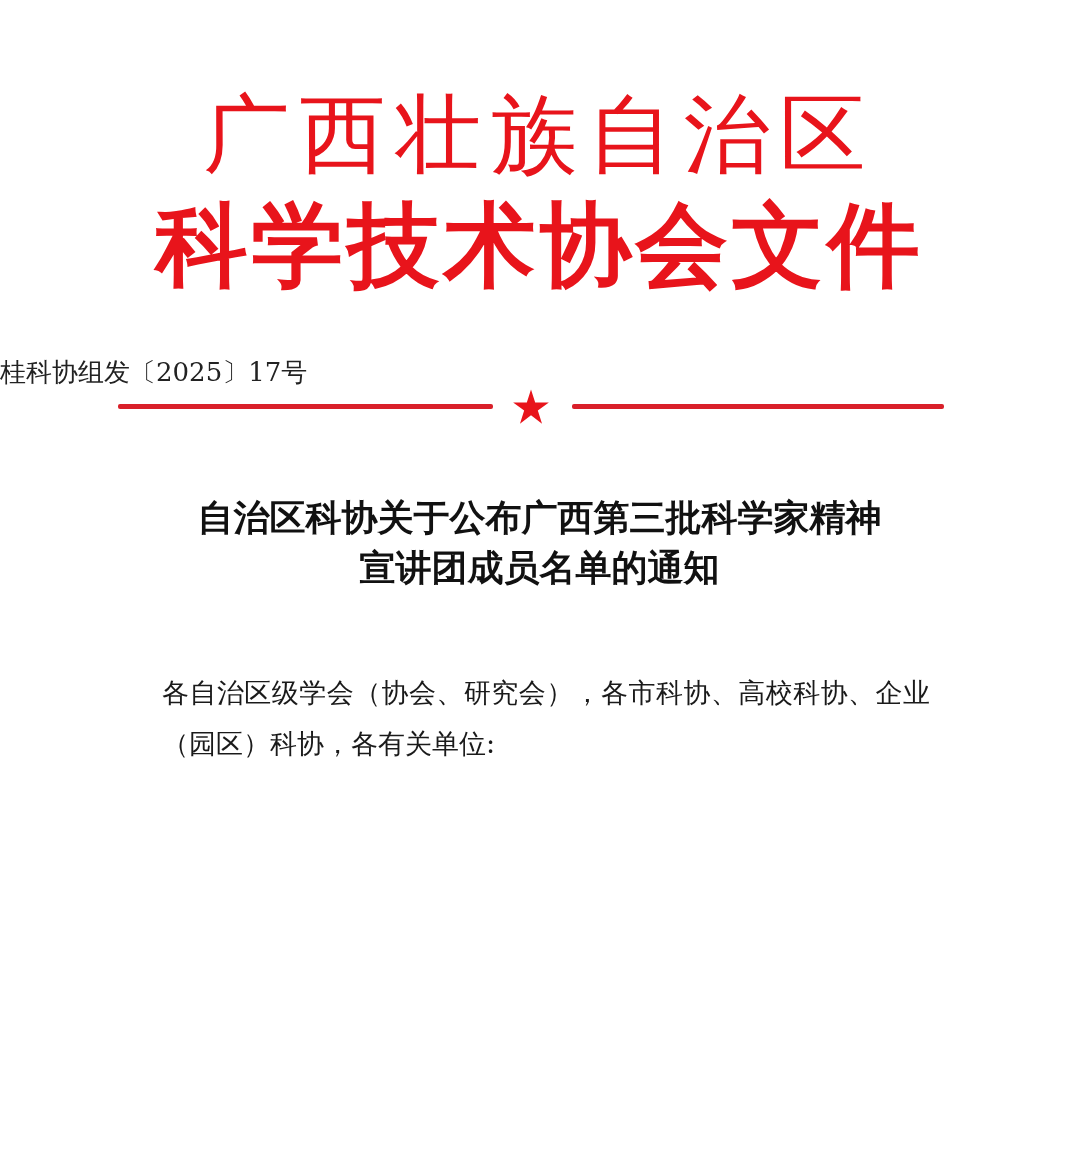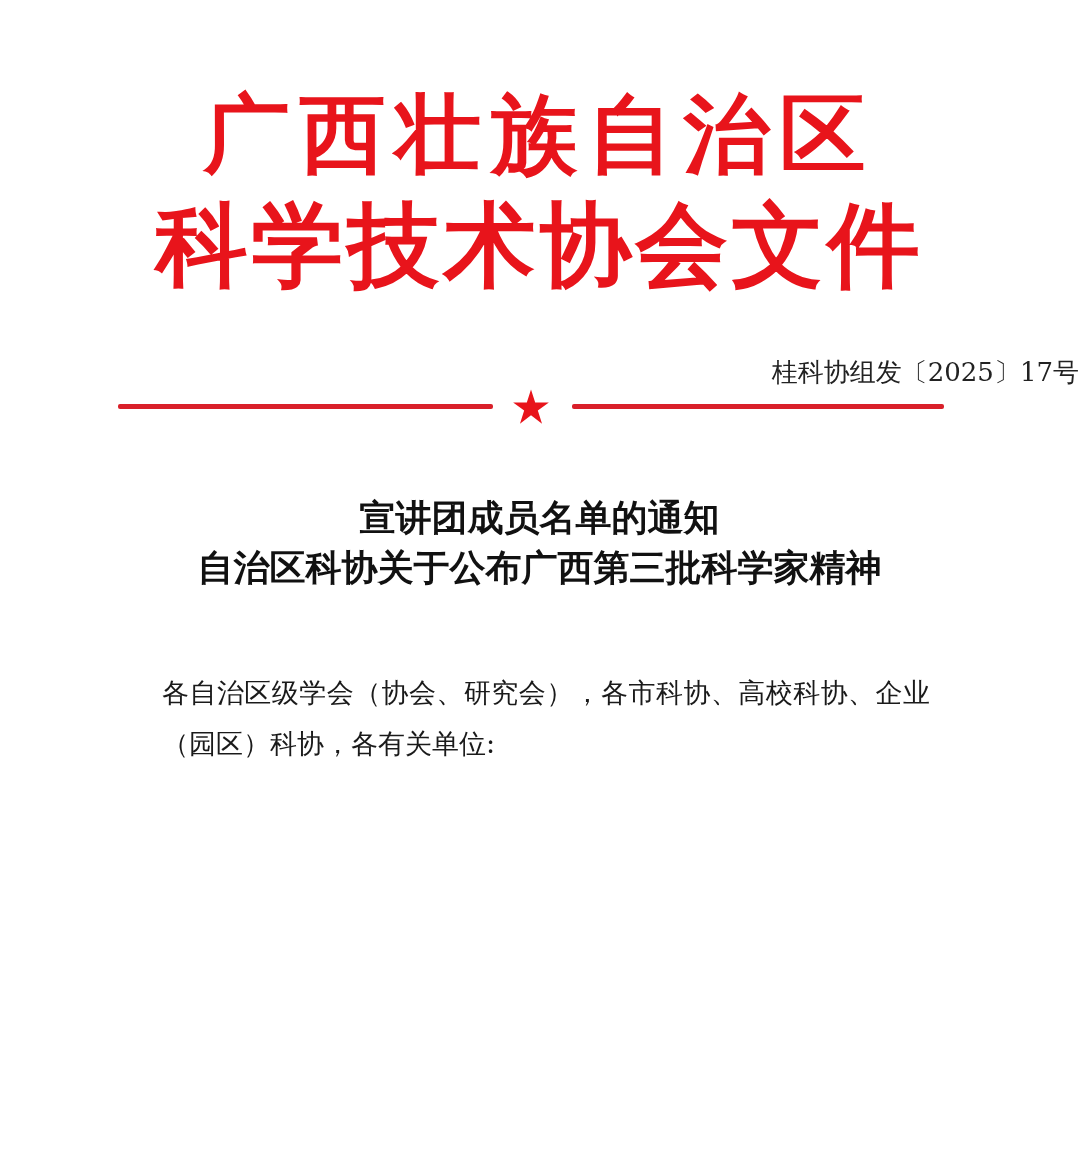--- a/index.html
+++ b/index.html
@@ -1,19 +1,19 @@
 <!DOCTYPE html>
 <html><head>
 <meta charset="utf-8">
 <style>
   html, body { margin: 0; padding: 0; background: #ffffff; }
   body { width: 1079px; height: 1170px; position: relative; overflow: hidden; font-family: "DejaVu Serif", "Liberation Serif", serif; color: #111; }
-  .masthead-1 { position: absolute; left: 0; width: 1079px; top: 84px; text-align: center; color: #e8141b; font-size: 86px; font-weight: bold; letter-spacing: 10px; line-height: 100px; }
+  .masthead-1 { position: absolute; left: 0; width: 1079px; top: 84px; text-align: center; color: #e8141b; font-size: 86px; font-weight: normal; letter-spacing: 10px; line-height: 100px; }
   .masthead-2 { position: absolute; left: 0; width: 1079px; top: 190px; text-align: center; color: #e8141b; font-size: 92px; font-weight: bold; letter-spacing: 4px; line-height: 110px; }
-  .docno { position: absolute; left: 0; width: 1079px; top: 352px; text-align: right; font-size: 26px; line-height: 40px; color: #222; }
+  .docno { position: absolute; left: 0; width: 1079px; top: 352px; text-align: left; font-size: 26px; line-height: 40px; color: #222; }
   .rule { position: absolute; top: 404px; height: 5px; background: #d9202a; border-radius: 2px; }
   .rule.left { left: 118px; width: 375px; }
   .rule.right { left: 572px; width: 372px; }
   .star { position: absolute; left: 512px; top: 388px; width: 38px; height: 38px; }
   .title { position: absolute; left: 0; width: 1079px; top: 492px; text-align: center; font-size: 36px; font-weight: bold; line-height: 50px; color: #111; }
   .body { position: absolute; left: 146px; width: 800px; top: 652px; font-size: 27px; line-height: 50.5px; color: #1a1a1a; }
   .body p { margin: 16px; text-align: justify; text-align-last: left; }
   .body .indent { text-indent: 54px; }
 </style>
 </head>
@@ -24,19 +24,19 @@
 
 <div class="docno">桂科协组发〔2025〕17号</div>
 
 <div class="rule left"></div>
 <svg class="star" viewBox="0 0 100 100">
   <polygon points="50,4 61,38 97,38 68,59 79,94 50,72 21,94 32,59 3,38 39,38" fill="#e8141b"></polygon>
 </svg>
 <div class="rule right"></div>
 
 <div class="title">
+  <div>自治区科协关于公布广西第三批科学家精神</div>
   <div>宣讲团成员名单的通知</div>
-  <div>自治区科协关于公布广西第三批科学家精神</div>
 </div>
 
 <div class="body">
   <p>各自治区级学会（协会、研究会），各市科协、高校科协、企业（园区）科协，各有关单位:</p>
 </div>
 
 </body></html>

